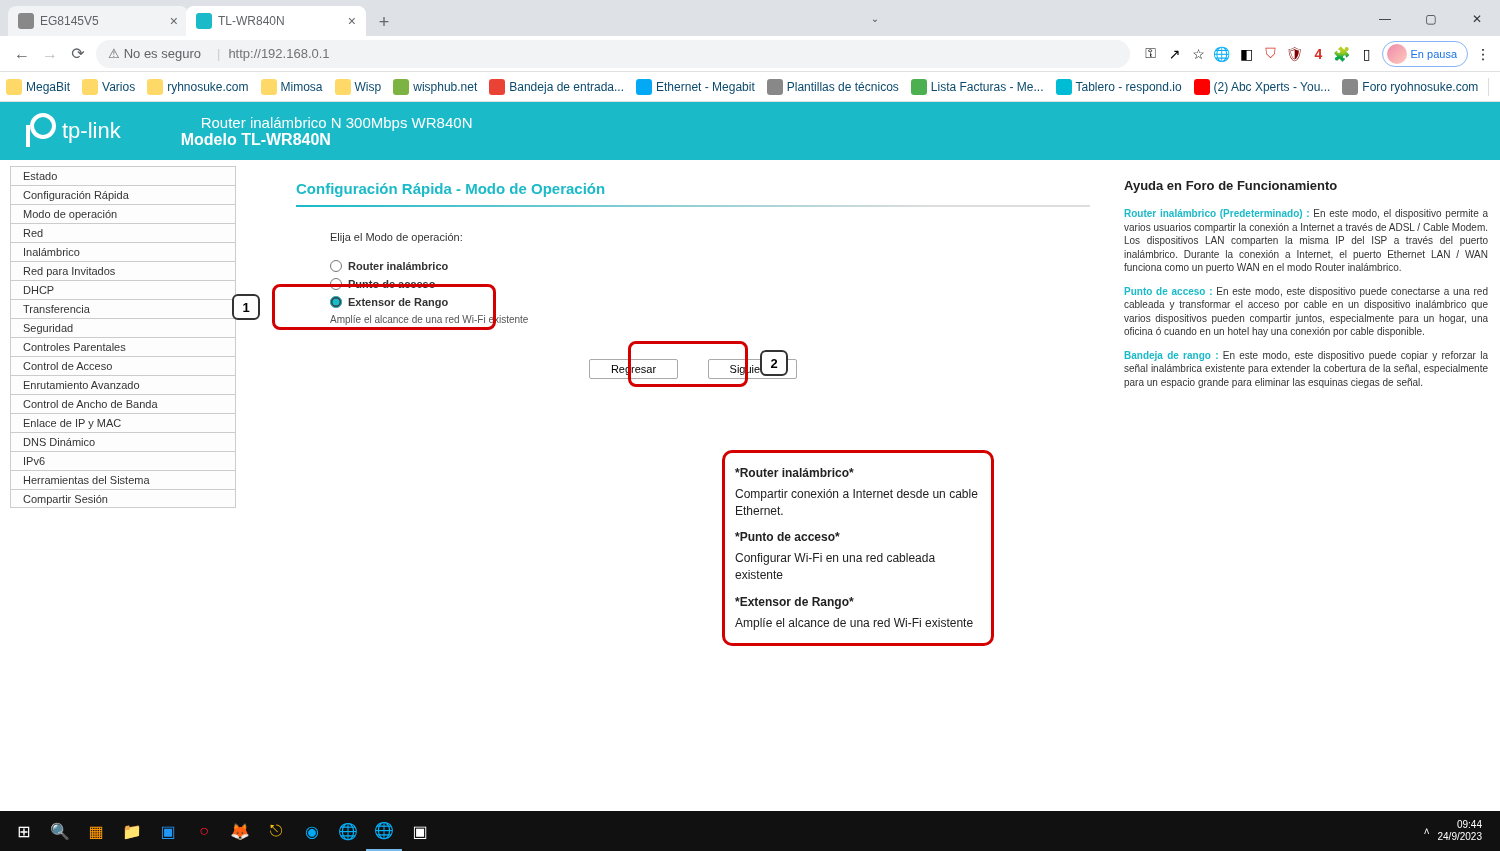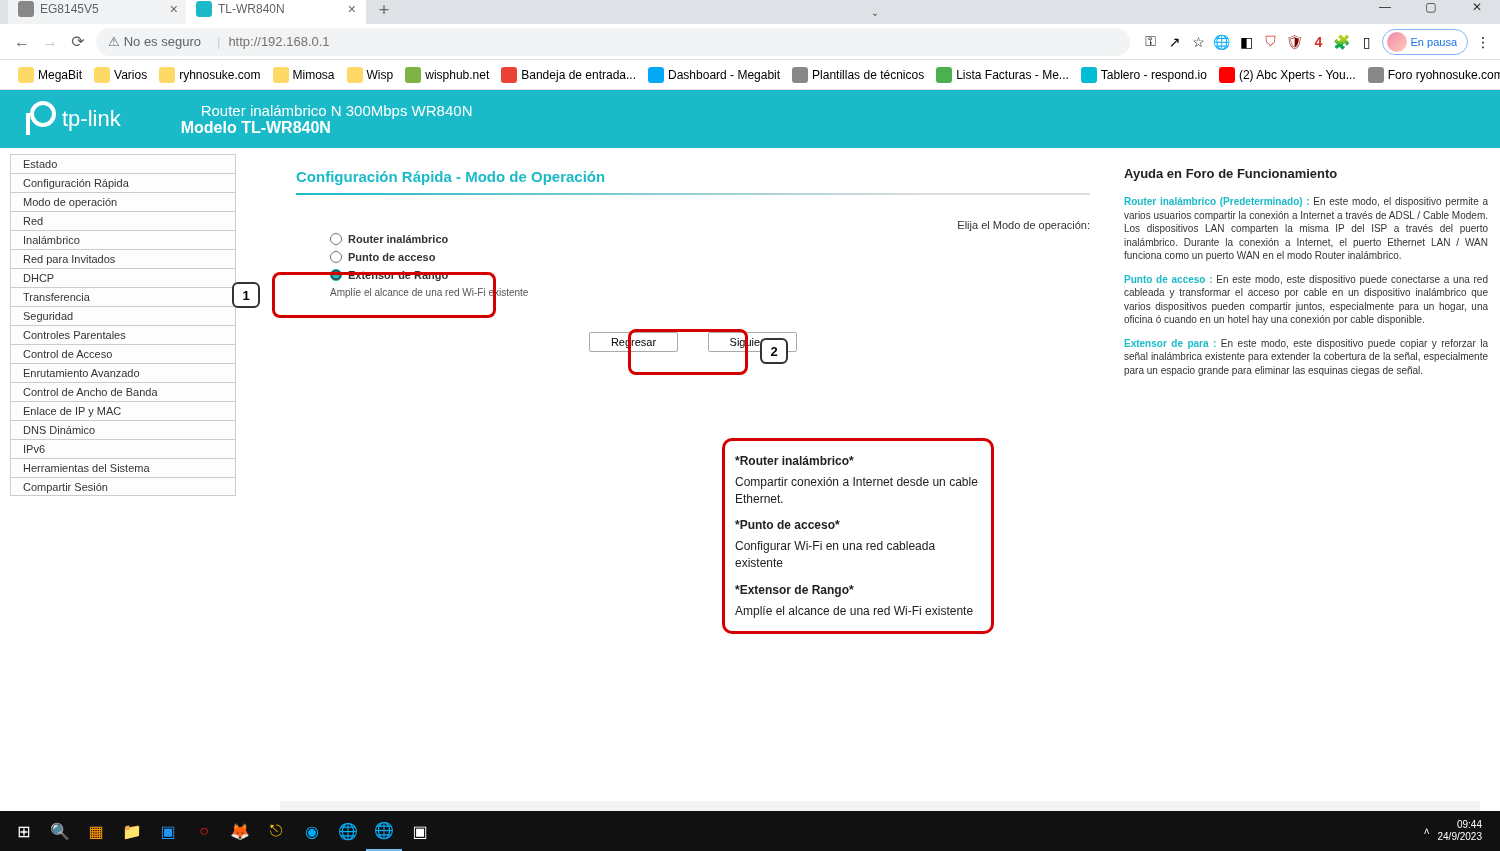--- a/index.html
+++ b/index.html
@@ -1,40 +1,40 @@
 <!DOCTYPE html>
 <html><head>
 <meta charset="utf-8">
 <style>
 * { margin: 0; padding: 0; box-sizing: border-box; font-family: Arial, sans-serif; }
 body { background: #fff; width: 1500px; height: 851px; overflow: hidden; position: relative; }
 
 
-.tab-bar { height: 24px; background: #dee1e6; display: flex; align-items: flex-end; padding-left: 8px; }
+.tab-bar { height: 36px; background: #dee1e6; display: flex; align-items: flex-end; padding-left: 8px; }
 .tab { height: 30px; background: #f1f3f4; border-radius: 8px 8px 0 0; display: flex; align-items: center; padding: 0 10px; font-size: 12px; color: #5f6368; margin-right: -2px; min-width: 180px; position: relative; }
 .tab.active { background: #fff; z-index: 1; }
 .tab-icon { width: 16px; height: 16px; margin-right: 6px; background: #888; border-radius: 3px; display: inline-block; }
 .tab-icon.tplink { background: #1bbac8; }
 .tab-close { margin-left: auto; font-size: 14px; color: #666; cursor: pointer; }
 .new-tab { width: 28px; height: 28px; display: flex; align-items: center; justify-content: center; font-size: 18px; color: #666; margin-left: 6px; }
 .win-controls { margin-left: auto; display: flex; height: 34px; }
 .win-btn { width: 46px; display: flex; align-items: center; justify-content: center; color: #333; font-size: 12px; cursor: pointer; }
 .caret-down { font-size: 10px; margin-right: 10px; align-self: center; color: #555; }
 
 .addr-bar { height: 36px; background: #fff; display: flex; align-items: center; padding: 0 8px; border-bottom: 1px solid #e0e0e0; }
 .nav-btn { width: 28px; height: 28px; display: flex; align-items: center; justify-content: center; color: #5f6368; cursor: pointer; font-size: 16px; }
 .addr-field { flex: 1; height: 28px; background: #f1f3f4; border-radius: 14px; display: flex; align-items: center; padding: 0 12px; font-size: 13px; color: #5f6368; margin: 0 4px; }
 .addr-warn { display: flex; align-items: center; color: #5f6368; margin-right: 8px; }
 .addr-url { color: #737373; }
 .addr-right { display: flex; align-items: center; gap: 6px; margin-left: 8px; }
 .ext-icon { width: 18px; height: 18px; display: inline-flex; align-items: center; justify-content: center; font-size: 14px; }
 .profile-badge { display: flex; align-items: center; gap: 4px; border: 1px solid #8ab4f8; border-radius: 16px; padding: 2px 10px 2px 4px; font-size: 11px; color: #1a73e8; }
 .profile-avatar { width: 20px; height: 20px; border-radius: 50%; background: linear-gradient(135deg,#e8a,#fcb); }
 
-.bm-bar { height: 30px; background: #fff; display: flex; align-items: center; padding: 0 12px; font-size: 12px; color: #000000; border-bottom: 1px solid #e0e0e0; overflow: hidden; }
+.bm-bar { height: 30px; background: #fff; display: flex; align-items: center; padding: 0 0; font-size: 12px; color: #0c4a6e; border-bottom: 1px solid #e0e0e0; overflow: hidden; }
 .bm { display: flex; align-items: center; gap: 4px; padding: 0 6px; height: 24px; cursor: pointer; white-space: nowrap; }
 .bm-ic { width: 16px; height: 16px; border-radius: 3px; display: inline-flex; align-items: center; justify-content: center; font-size: 11px; }
 .folder { background: #ffd968; }
 .sep-line { width: 1px; height: 18px; background: #ddd; margin: 0 4px; }
 
 
 .tpl-header { height: 58px; background: #1bbac8; display: flex; align-items: center; padding: 0 22px; color: #fff; position: relative; }
 .tpl-logo { display: flex; align-items: center; gap: 8px; font-size: 22px; font-weight: 300; }
 .logo-p { width: 32px; height: 32px; position: relative; }
 .logo-p::before { content: ''; position: absolute; width: 18px; height: 18px; border: 4px solid #fff; border-radius: 50%; top: -2px; right: -2px; }
@@ -46,21 +46,21 @@
 
 .page-body { display: flex; height: calc(851px - 34px - 36px - 30px - 58px - 40px); }
 .sidebar { width: 246px; padding: 6px 10px 0 10px; }
 .side-item { height: 19px; border: 1px solid #ccc; border-bottom: none; background: #fdfdfd; font-size: 11px; color: #333; display: flex; align-items: center; padding-left: 12px; cursor: pointer; }
 .side-item:last-child { border-bottom: 1px solid #ccc; }
 
 .main { flex: 1; padding: 20px 30px 0 50px; position: relative; }
 .main-title { color: #1bbac8; font-size: 15px; font-weight: bold; margin-bottom: 8px; }
 .main-rule { height: 2px; background: linear-gradient(to right, #1bbac8, #ddd 80%); margin-bottom: 24px; }
 .form-area { padding-left: 34px; font-size: 11px; color: #333; }
-.form-label { font-size: 11px; margin-bottom: 2px; text-align: right; }
+.form-label { font-size: 11px; margin-bottom: 17px; }
 .radio-row { display: flex; align-items: center; gap: 6px; margin-bottom: 6px; font-size: 11px; }
 .radio-row input { width: 12px; height: 12px; accent-color: #1bbac8; }
 .radio-row label { font-weight: bold; color: #333; }
 .desc-text { font-size: 10px; color: #555; margin-left: 0; }
 
 .red-box { border: 3px solid #d40000; border-radius: 8px; position: absolute; }
 .callout-num { position: absolute; width: 28px; height: 26px; border: 2px solid #333; border-radius: 6px; background: #fff; display: flex; align-items: center; justify-content: center; font-weight: bold; font-size: 13px; }
 
 .btn-row { display: flex; justify-content: center; gap: 30px; margin-top: 34px; }
 .tpl-btn { width: 89px; height: 20px; border: 1px solid #aaa; background: #fff; font-size: 11px; cursor: pointer; border-radius: 2px; }
@@ -164,21 +164,21 @@
   <div class="bm">
       <span class="bm-ic" style="background:#7cb342"></span>
       <span>wisphub.net</span>
     </div>
   <div class="bm">
       <span class="bm-ic" style="background:#ea4335"></span>
       <span>Bandeja de entrada...</span>
     </div>
   <div class="bm">
       <span class="bm-ic" style="background:#03a9f4"></span>
-      <span>Dashboard - Megabit</span>
+      <span>Ethernet - Megabit</span>
     </div>
   <div class="bm">
       <span class="bm-ic" style="background:#888"></span>
       <span>Plantillas de técnicos</span>
     </div>
   <div class="bm">
       <span class="bm-ic" style="background:#4caf50"></span>
       <span>Lista Facturas - Me...</span>
     </div>
   <div class="bm">
@@ -269,21 +269,21 @@
       <div class="d">Configurar Wi-Fi en una red cableada existente</div>
       <div class="t">*Extensor de Rango*</div>
       <div class="d" style="margin-bottom:0">Amplíe el alcance de una red Wi-Fi existente</div>
     </div>
   </div>
 
   <div class="help-pane">
     <div class="help-title">Ayuda en Foro de Funcionamiento</div>
     <div class="help-p"><span class="b">Router inalámbrico (Predeterminado) :</span><span> En este modo, el dispositivo permite a varios usuarios compartir la conexión a Internet a través de ADSL / Cable Modem. Los dispositivos LAN comparten la misma IP del ISP a través del puerto inalámbrico. Durante la conexión a Internet, el puerto Ethernet LAN / WAN funciona como un puerto WAN en el modo Router inalámbrico.</span></div>
     <div class="help-p"><span class="b">Punto de acceso :</span><span> En este modo, este dispositivo puede conectarse a una red cableada y transformar el acceso por cable en un dispositivo inalámbrico que varios dispositivos pueden compartir juntos, especialmente para un hogar, una oficina ó cuando en un hotel hay una conexión por cable disponible.</span></div>
-    <div class="help-p"><span class="b">Extensor de para :</span><span> En este modo, este dispositivo puede copiar y reforzar la señal inalámbrica existente para extender la cobertura de la señal, especialmente para un espacio grande para eliminar las esquinas ciegas de señal.</span></div>
+    <div class="help-p"><span class="b">Bandeja de rango :</span><span> En este modo, este dispositivo puede copiar y reforzar la señal inalámbrica existente para extender la cobertura de la señal, especialmente para un espacio grande para eliminar las esquinas ciegas de señal.</span></div>
   </div>
 </div>
 
 <div class="footer-promo">
   <div class="promo-text">
     <div class="pt1">Escana el código QR para descargar TP-Link Tether app</div>
 
   </div>
   <div class="qr"></div>
   <div class="store-badges">

